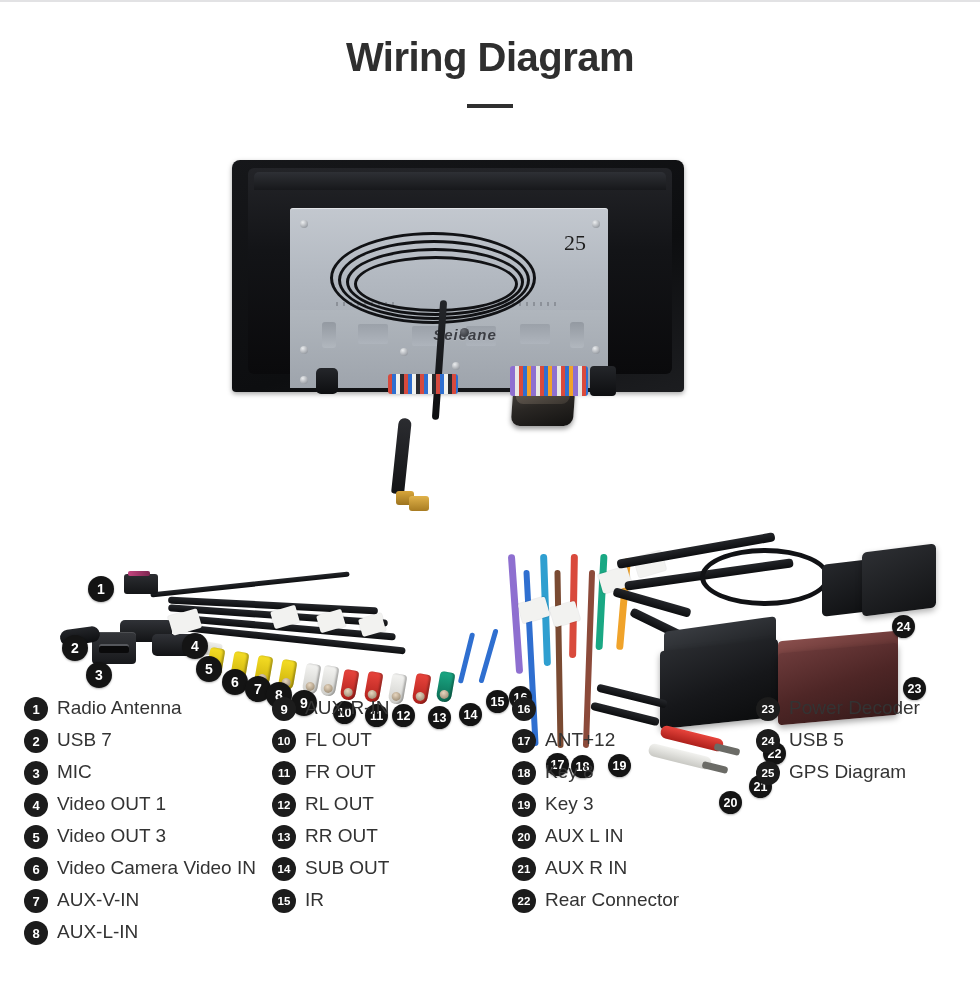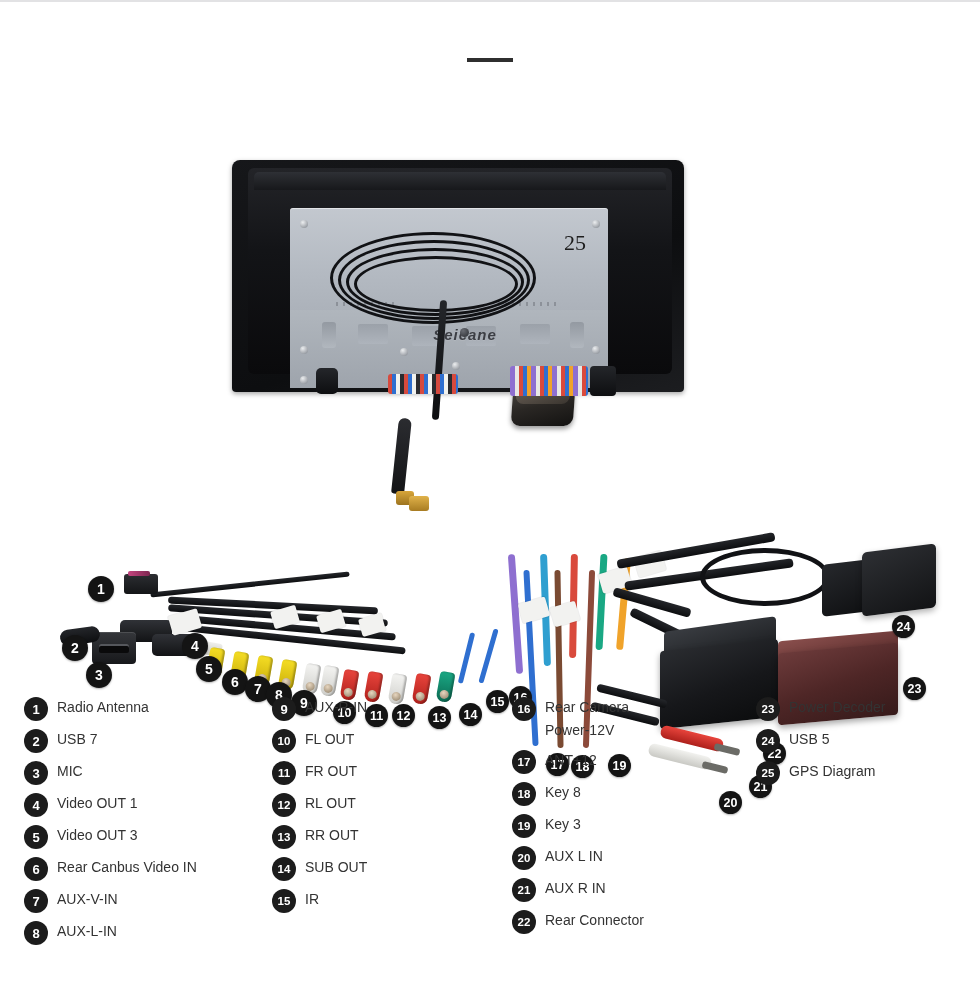--- a/index.html
+++ b/index.html
@@ -131,28 +131,29 @@
   .legend-col{position:absolute;top:0;}
   .legend-col.c1{left:24px;width:252px;}
   .legend-col.c2{left:272px;width:232px;}
   .legend-col.c3{left:512px;width:242px;}
   .legend-col.c4{left:756px;width:224px;}
   .legend-item{display:flex;align-items:flex-start;margin-bottom:7px;}
   .legend-badge{flex:0 0 auto;width:24px;height:24px;border-radius:50%;
        background:#1c1c1c;color:#fff;font-size:13px;font-weight:bold;
        display:flex;align-items:center;justify-content:center;margin-top:1px;}
   .legend-badge.two{font-size:11.5px;}
-  .legend-label{margin-left:9px;font-size:14px;line-height:23px;color:#333333;white-space:pre-line;}
+  .legend-label{margin-left:9px;font-size:19px;line-height:23px;color:#333333;white-space:pre-line;}
 </style>
 </head>
 <body>
 
 <div class="top-rule"></div>
 
 <div class="header">
+  <div class="title">Wiring Diagram</div>
   <div class="title-divider"></div>
 </div>
 
 <div class="stage">
 
   <div class="bezel"></div>
   <div class="bezel-screen"></div>
   <div class="bezel-lip"></div>
 
   <div class="chassis"></div>
@@ -310,21 +311,21 @@
       <div class="legend-item">
         <div class="legend-badge">4</div>
         <div class="legend-label">Video OUT 1</div>
       </div>
       <div class="legend-item">
         <div class="legend-badge">5</div>
         <div class="legend-label">Video OUT 3</div>
       </div>
       <div class="legend-item">
         <div class="legend-badge">6</div>
-        <div class="legend-label">Rear Canbus Video IN</div>
+        <div class="legend-label">Video Camera Video IN</div>
       </div>
       <div class="legend-item">
         <div class="legend-badge">7</div>
         <div class="legend-label">AUX-V-IN</div>
       </div>
       <div class="legend-item">
         <div class="legend-badge">8</div>
         <div class="legend-label">AUX-L-IN</div>
       </div>
     </div>
@@ -354,22 +355,20 @@
         <div class="legend-label">SUB OUT</div>
       </div>
       <div class="legend-item">
         <div class="legend-badge two">15</div>
         <div class="legend-label">IR</div>
       </div>
     </div>
   <div class="legend-col c3">
       <div class="legend-item">
         <div class="legend-badge two">16</div>
-        <div class="legend-label">Rear Camera
-Power-12V</div>
       </div>
       <div class="legend-item">
         <div class="legend-badge two">17</div>
         <div class="legend-label">ANT+12</div>
       </div>
       <div class="legend-item">
         <div class="legend-badge two">18</div>
         <div class="legend-label">Key 8</div>
       </div>
       <div class="legend-item">

